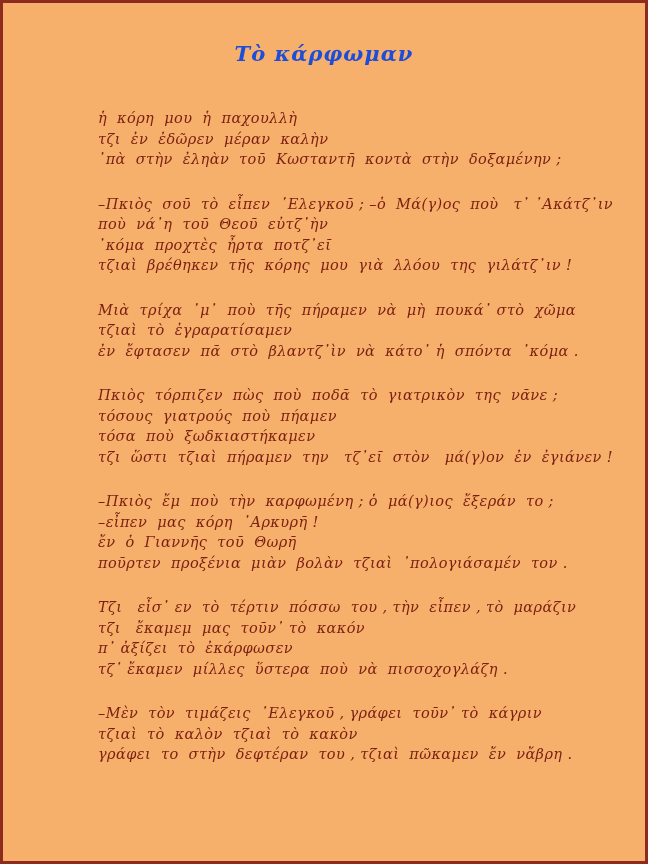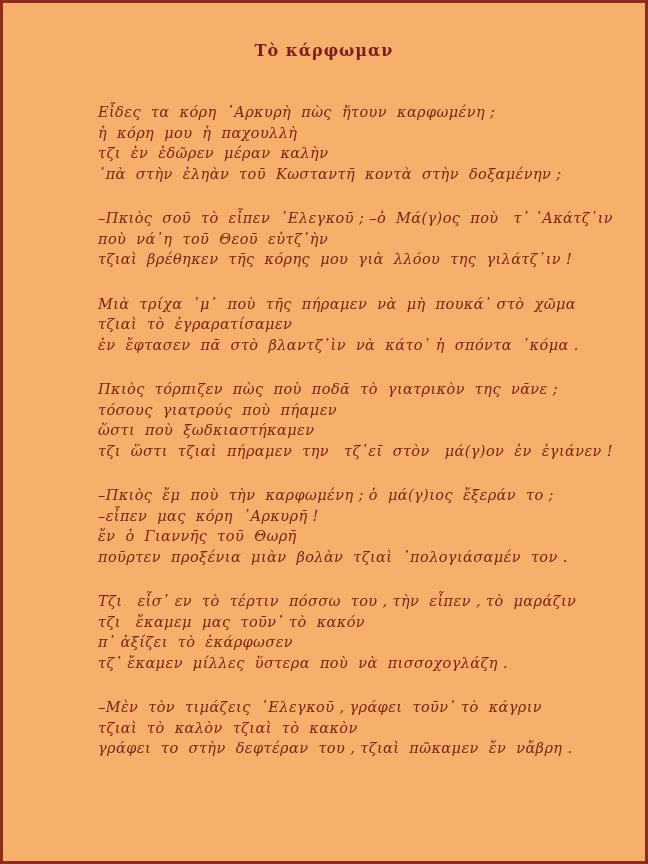--- a/index.html
+++ b/index.html
@@ -16,22 +16,23 @@
     position: relative;
     box-sizing: border-box;
     width: 648px;
     height: 864px;
     background: #f7b06b;
     border: 3px solid #8d2b1f;
     padding: 26px 40px 20px 40px;
   }
   .title {
     text-align: center;
-    font-size: 16px;
-    color: #7f1d1d;
+    font-style: italic;
+    font-size: 21px;
+    color: #1d4ed8;
     margin: 12px 0 0 0;
     letter-spacing: 1px;
   }
   .poem {
     margin-top: 42px;
     padding-left: 55px;
   }
   .stanza {
     margin-bottom: 24px;
   }
@@ -44,39 +45,39 @@
     letter-spacing: 0.4px;
   }
 </style>
 </head>
 <body>
 
 <div class="page">
   <h1 class="title">Τὸ  κάρφωμαν</h1>
   <div class="poem">
       <div class="stanza">
-        <div class="line">Εἶδες  τα  κόρη  ᾽Αρκυρὴ  πὼς  ἤτουν  καρφωμένη ;</div>
         <div class="line">ἡ  κόρη  μου  ἡ  παχουλλὴ</div>
         <div class="line">τζι  ἐν  ἐδῶρεν  μέραν  καλὴν</div>
         <div class="line">᾽πὰ  στὴν  ἐληὰν  τοῦ  Κωσταντῆ  κοντὰ  στὴν  δοξαμένην ;</div>
       </div>
       <div class="stanza">
         <div class="line">–Πκιὸς  σοῦ  τὸ  εἶπεν  ῾Ελεγκοῦ ; –ὁ  Μά(γ)ος  ποὺ   τ᾽ ᾽Ακάτζ᾽ιν</div>
         <div class="line">ποὺ  νά᾽η  τοῦ  Θεοῦ  εὐτζ᾽ὴν</div>
+        <div class="line">᾽κόμα  προχτὲς  ἦρτα  ποτζ᾽εῖ</div>
         <div class="line">τζιαὶ  βρέθηκεν  τῆς  κόρης  μου  γιὰ  λλόου  της  γιλάτζ᾽ιν !</div>
       </div>
       <div class="stanza">
         <div class="line">Μιὰ  τρίχα  ᾽μ᾽  ποὺ  τῆς  πήραμεν  νὰ  μὴ  πουκά᾽ στὸ  χῶμα</div>
         <div class="line">τζιαὶ  τὸ  ἐγραρατίσαμεν</div>
         <div class="line">ἐν  ἔφτασεν  πᾶ  στὸ  βλαντζ᾽ὶν  νὰ  κάτο᾽ ἡ  σπόντα  ᾽κόμα .</div>
       </div>
       <div class="stanza">
         <div class="line">Πκιὸς  τόρπιζεν  πὼς  ποὺ  ποδᾶ  τὸ  γιατρικὸν  της  νᾶνε ;</div>
         <div class="line">τόσους  γιατρούς  ποὺ  πήαμεν</div>
-        <div class="line">ὥστι  ποὺ  ξωδκιαστήκαμεν</div>
+        <div class="line">τόσα  ποὺ  ξωδκιαστήκαμεν</div>
         <div class="line">τζι  ὥστι  τζιαὶ  πήραμεν  την   τζ᾽εῖ  στὸν   μά(γ)ον  ἐν  ἐγιάνεν !</div>
       </div>
       <div class="stanza">
         <div class="line">–Πκιὸς  ἔμ  ποὺ  τὴν  καρφωμένη ; ὁ  μά(γ)ιος  ἔξεράν  το ;</div>
         <div class="line">–εἶπεν  μας  κόρη  ᾽Αρκυρῆ !</div>
         <div class="line">ἔν  ὁ  Γιαννῆς  τοῦ  Θωρῆ</div>
         <div class="line">ποῦρτεν  προξένια  μιὰν  βολὰν  τζιαὶ  ᾽πολογιάσαμέν  τον .</div>
       </div>
       <div class="stanza">
         <div class="line">Τζι   εἶσ᾽ εν  τὸ  τέρτιν  πόσσω  του , τὴν  εἶπεν , τὸ  μαράζιν</div>

